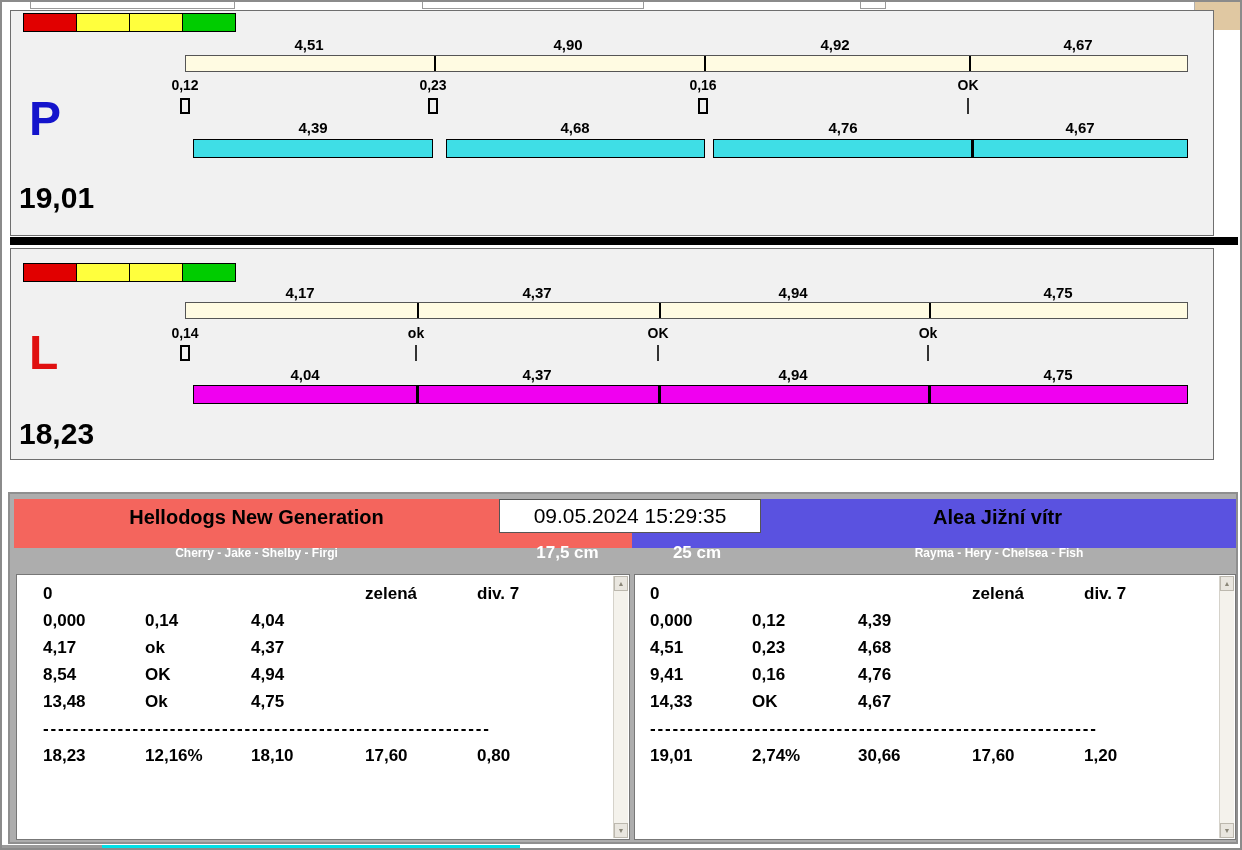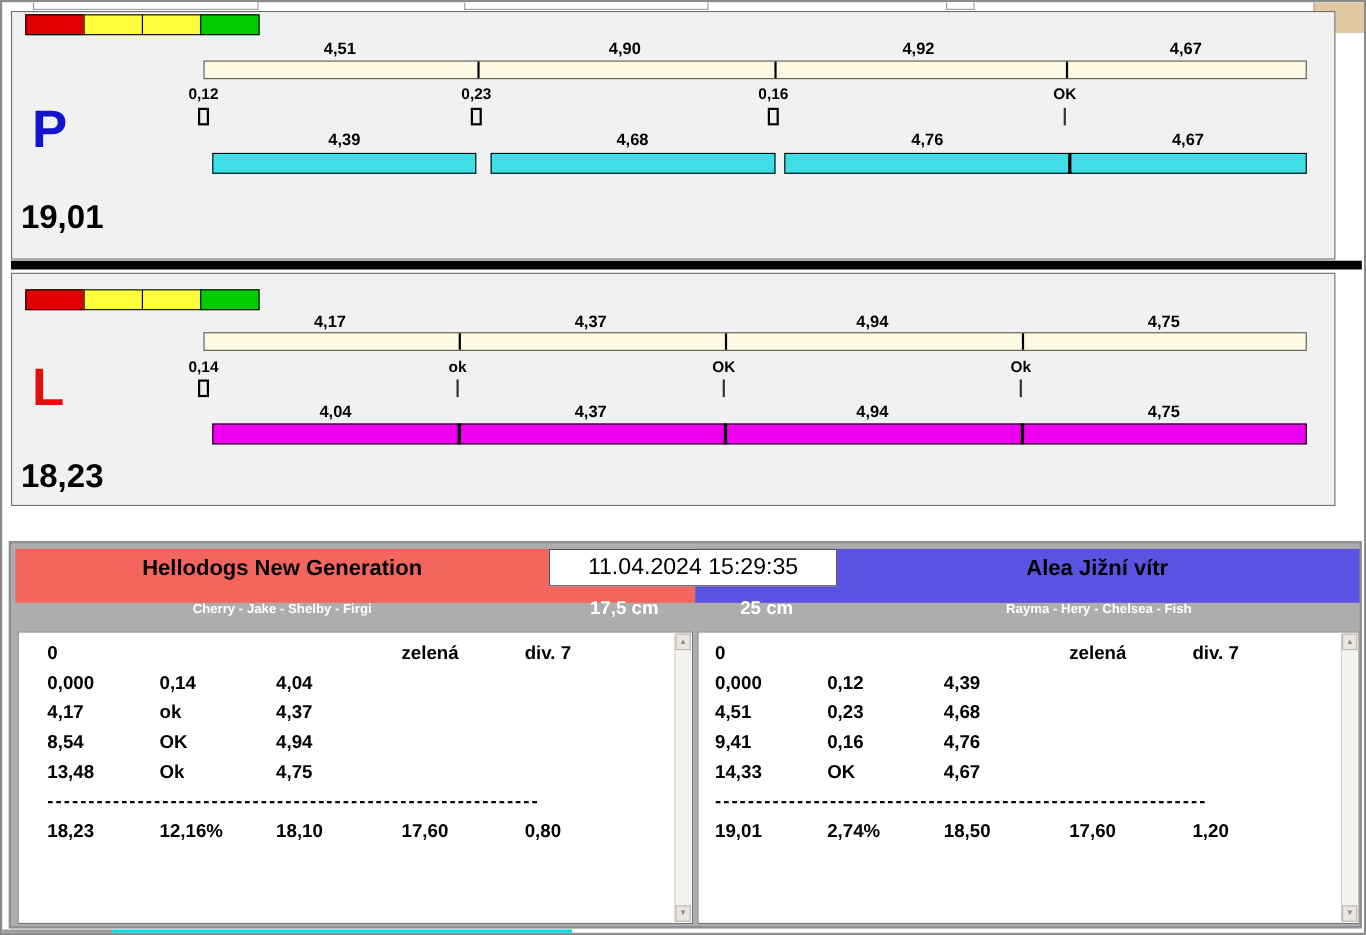--- a/index.html
+++ b/index.html
@@ -162,21 +162,21 @@
       <div class="hdr-sub" style="left:0;width:485px;">Cherry - Jake - Shelby - Firgi</div>
       <div class="hdr-height" style="left:489px;width:129px;">17,5 cm</div>
     </div>
 
     <div class="hdr" id="hdr-right" style="background: rgb(90, 82, 224);">
       <div class="hdr-title" style="left:127px;width:477px;">Alea Jižní vítr</div>
       <div class="hdr-height" style="left:0;width:130px;">25 cm</div>
       <div class="hdr-sub" style="left:130px;width:474px;">Rayma - Hery - Chelsea - Fish</div>
     </div>
 
-    <div id="datebox">11.04.2024 15:29:35</div>
+    <div id="datebox">09.05.2024 15:29:35</div>
 
     <div class="tpanel" id="tpanel-left">
       <div class="tbody" style="padding-left:26px;">
         <div class="rrow">
           <span class="c c1">0</span>
           <span class="c c2"></span>
           <span class="c c3"></span>
           <span class="c c4">zelená</span>
           <span class="c c5">div. 7</span>
         </div>
@@ -257,21 +257,21 @@
           <span class="c c1">14,33</span>
           <span class="c c2">OK</span>
           <span class="c c3">4,67</span>
           <span class="c c4"></span>
           <span class="c c5"></span>
         </div>
         <div class="rsep">------------------------------------------------------------</div>
         <div class="rrow">
           <span class="c c1">19,01</span>
           <span class="c c2">2,74%</span>
-          <span class="c c3">18,50</span>
+          <span class="c c3">30,66</span>
           <span class="c c4">17,60</span>
           <span class="c c5">1,20</span>
         </div>
       </div>
       <div class="vscroll">
         <div class="sbtn up">▲</div>
         <div class="sbtn down">▼</div>
       </div>
     </div>
   </div>

